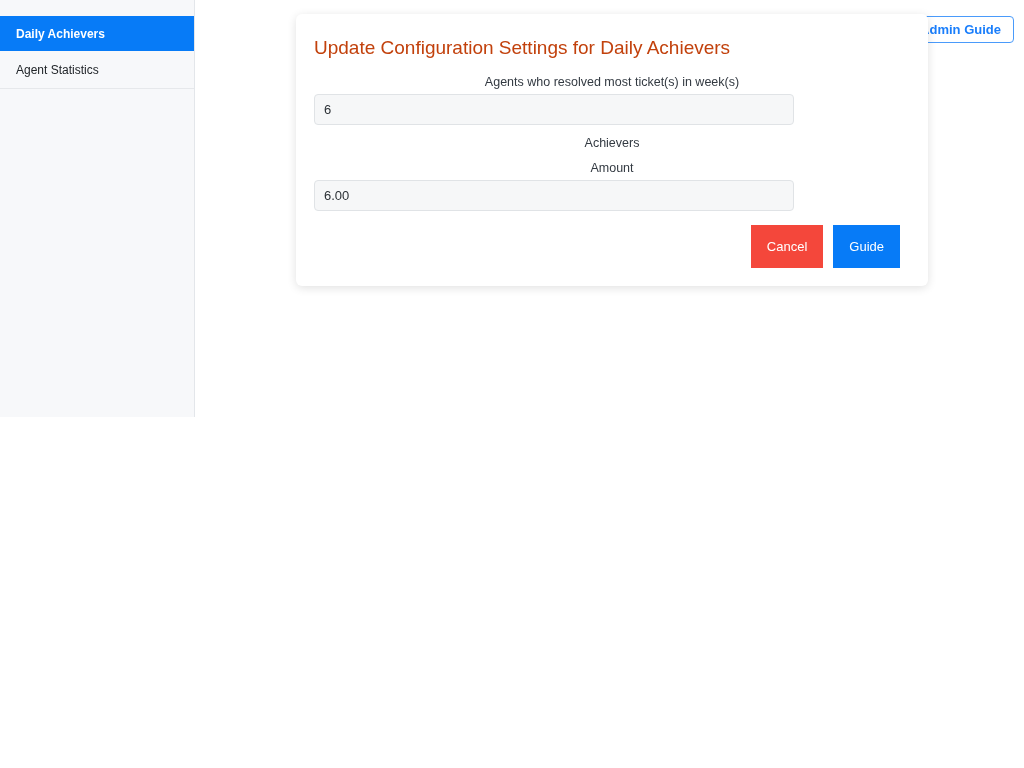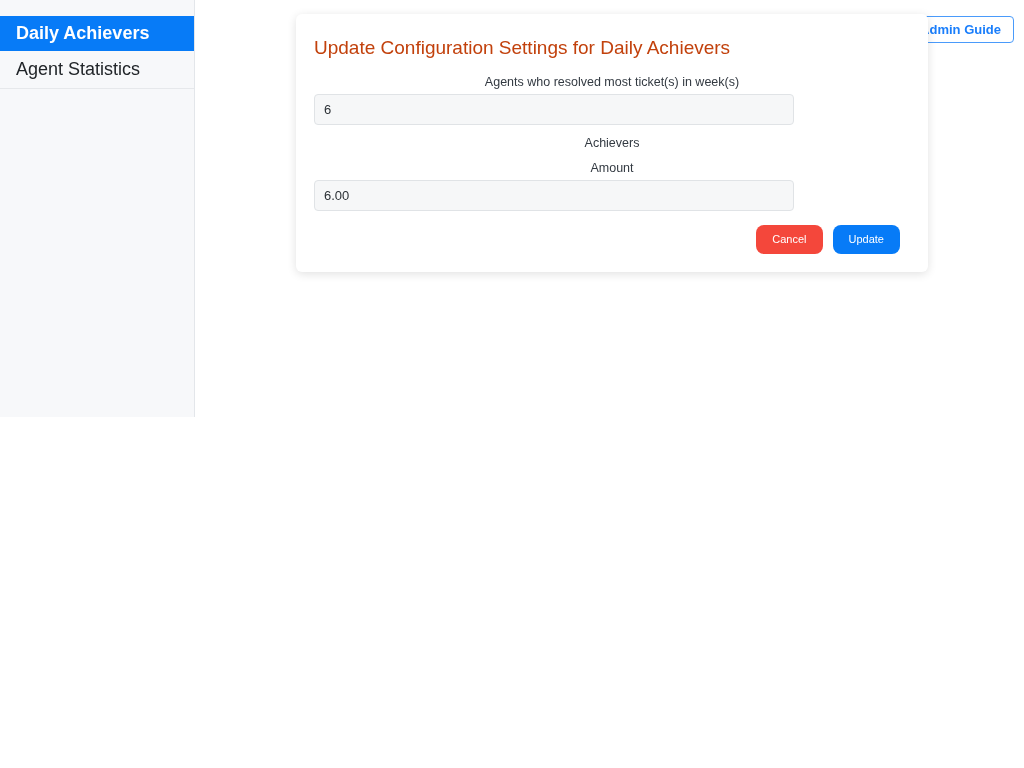--- a/index.html
+++ b/index.html
@@ -36,21 +36,21 @@
     height: 16px;
     background: #f7f8fa;
   }
 
   .sidebar-item {
     height: 35px;
     display: flex;
     align-items: center;
     padding-left: 16px;
     box-sizing: border-box;
-    font-size: 18px;
+    font-size: 12px;
     color: #212529;
     cursor: pointer;
     background: transparent;
     border-bottom: 1px solid #e6e8eb;
   }
 
   .sidebar-item.active {
     background: #077bf7;
     color: #ffffff;
     font-weight: bold;
@@ -134,24 +134,24 @@
   .actions {
     display: flex;
     justify-content: flex-end;
     gap: 10px;
     margin-top: 14px;
     padding-right: 10px;
   }
 
   .btn {
     border: none;
-    border-radius: 8px;
-    height: 29px;
+    border-radius: 0;
+    height: 43px;
     padding: 0 16px;
-    font-size: 11px;
+    font-size: 13px;
     color: #ffffff;
     cursor: pointer;
     font-family: "Liberation Sans", sans-serif;
     display: inline-flex;
     align-items: center;
     justify-content: center;
   }
 
   .btn-cancel { background: #f4473b; }
   .btn-update { background: #077bf7; }
@@ -191,18 +191,18 @@
       <label class="field-label">Achievers</label>
     </div>
 
     <div class="field">
       <label class="field-label">Amount</label>
       <input class="field-input" type="text" value="6.00" style="">
     </div>
 
     <div class="actions">
       <button class="btn btn-cancel">Cancel</button>
-      <button class="btn btn-update">Update</button>
+      <button class="btn btn-update">Guide</button>
     </div>
 
   </section>
 
 </div>
 
 </body></html>

